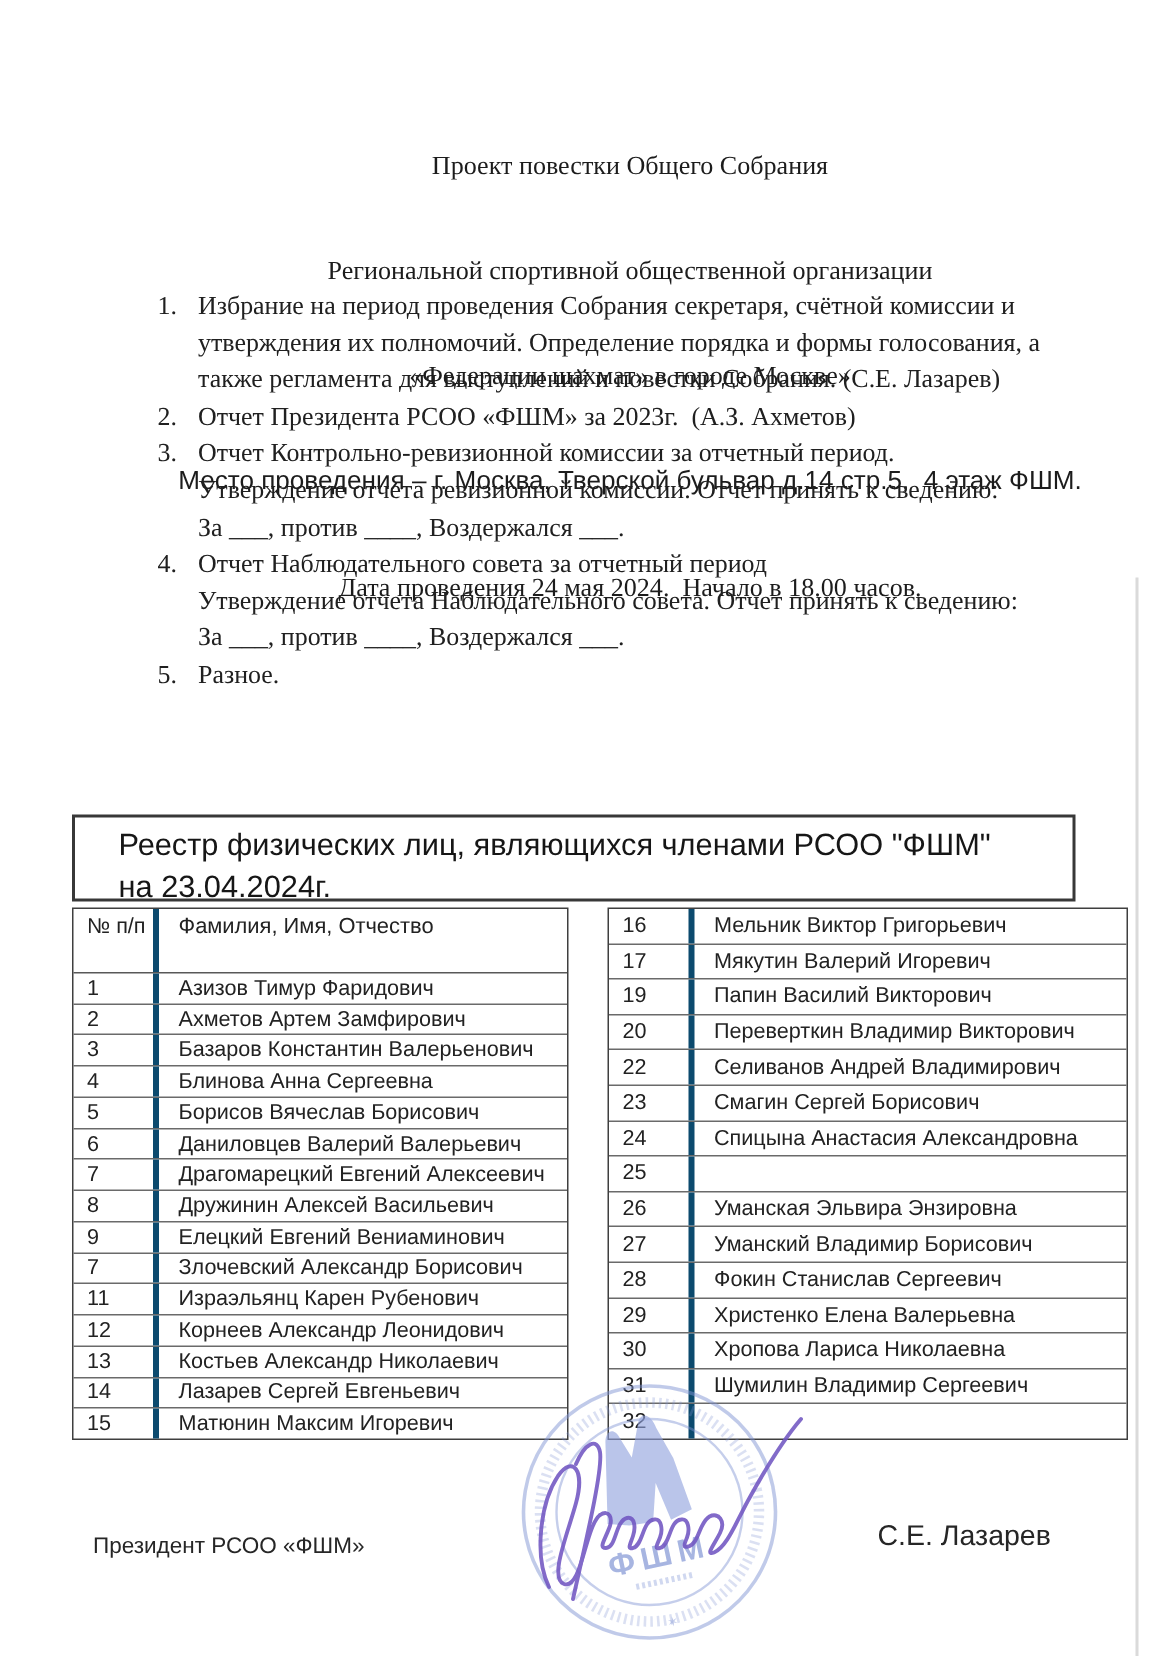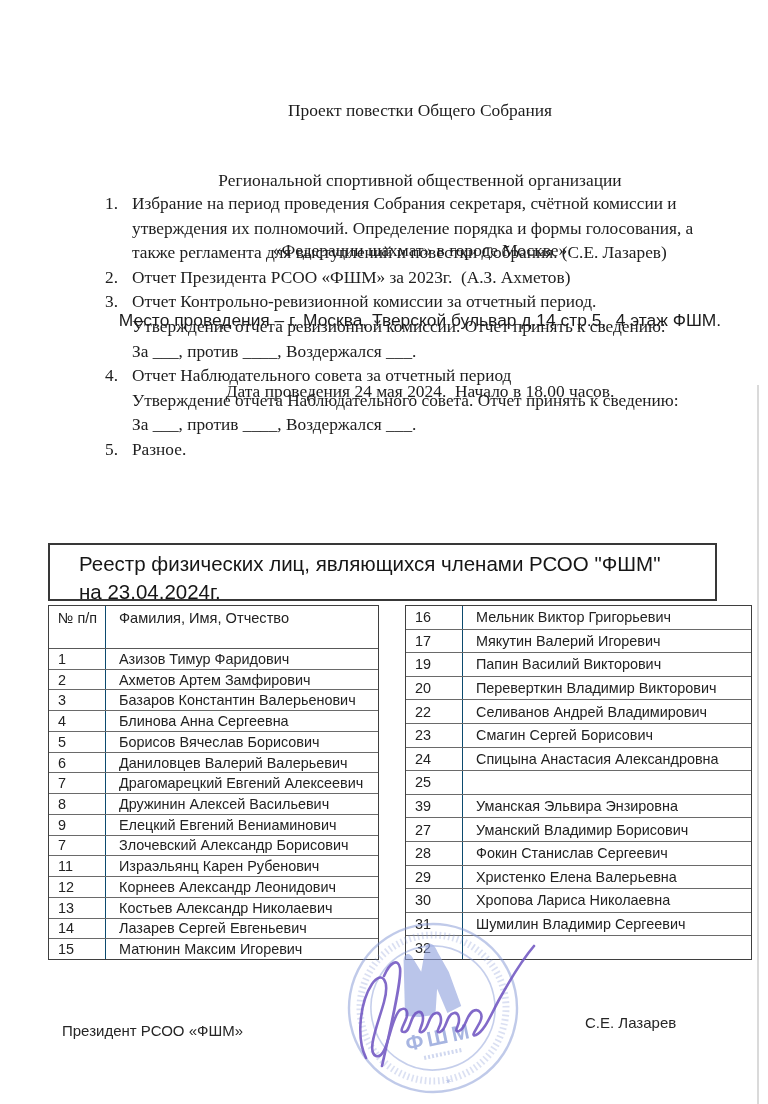--- a/index.html
+++ b/index.html
@@ -74,36 +74,36 @@
   .thead .cell-num  { padding-top: 4px; }
   .thead .cell-name { padding-top: 4px; font-size: 14.6px; }
   .trow {
     flex: 1 1 auto;
     display: flex;
     border-bottom: 1px solid #6a6a6a;
   }
   .members-table .trow:last-child { border-bottom: none; }
   .cell-num {
     flex: 0 0 57px; width: 57px;
-    border-right: 1px solid #0c4a6e;
+    border-right: 4px solid #0c4a6e;
     padding-left: 9px;
     display: flex; align-items: center;
     box-sizing: border-box;
   }
   .thead .cell-num { align-items: flex-start; }
   .cell-name {
     flex: 1;
     padding-left: 13px;
     display: flex; align-items: center;
   }
   .thead .cell-name { align-items: flex-start; }
 
   
   .footer-left  { position: absolute; top: 1022px; left: 62px;  font-size: 15px; color: #262626; }
-  .footer-right { position: absolute; top: 1014px; left: 585px; font-size: 15px; color: #262626; }
+  .footer-right { position: absolute; top: 1014px; left: 585px; font-size: 19px; color: #262626; }
 
   
   .seal-wrap { position: absolute; top: 918px; left: 336px; width: 198px; height: 186px; }
   .seal-wrap svg { position: absolute; top: 0; left: 0; overflow: visible; }
 
   
   .scan-line {
     position: absolute;
     top: 385px; left: 757px; width: 2px; height: 719px;
     background: #dadada;
@@ -222,21 +222,21 @@
         <div class="cell-name">Смагин Сергей Борисович</div>
       </div>
       <div class="trow">
         <div class="cell-num">24</div>
         <div class="cell-name">Спицына Анастасия Александровна</div>
       </div>
       <div class="trow">
         <div class="cell-num">25</div>
       </div>
       <div class="trow">
-        <div class="cell-num">39</div>
+        <div class="cell-num">26</div>
         <div class="cell-name">Уманская Эльвира Энзировна</div>
       </div>
       <div class="trow">
         <div class="cell-num">27</div>
         <div class="cell-name">Уманский Владимир Борисович</div>
       </div>
       <div class="trow">
         <div class="cell-num">28</div>
         <div class="cell-name">Фокин Станислав Сергеевич</div>
       </div>

